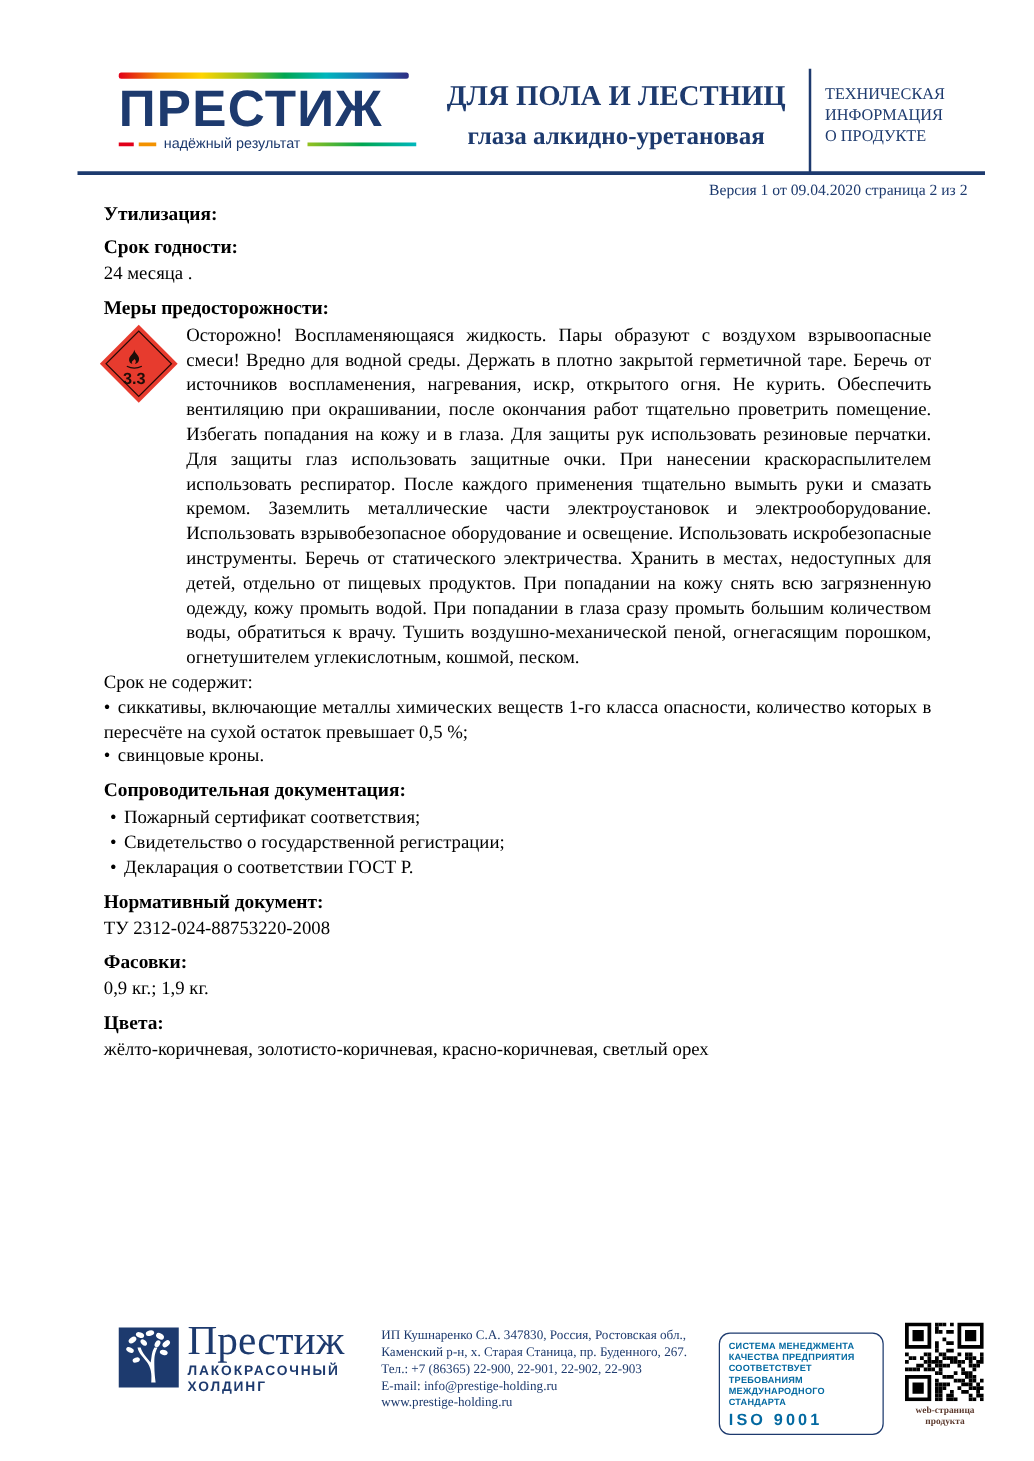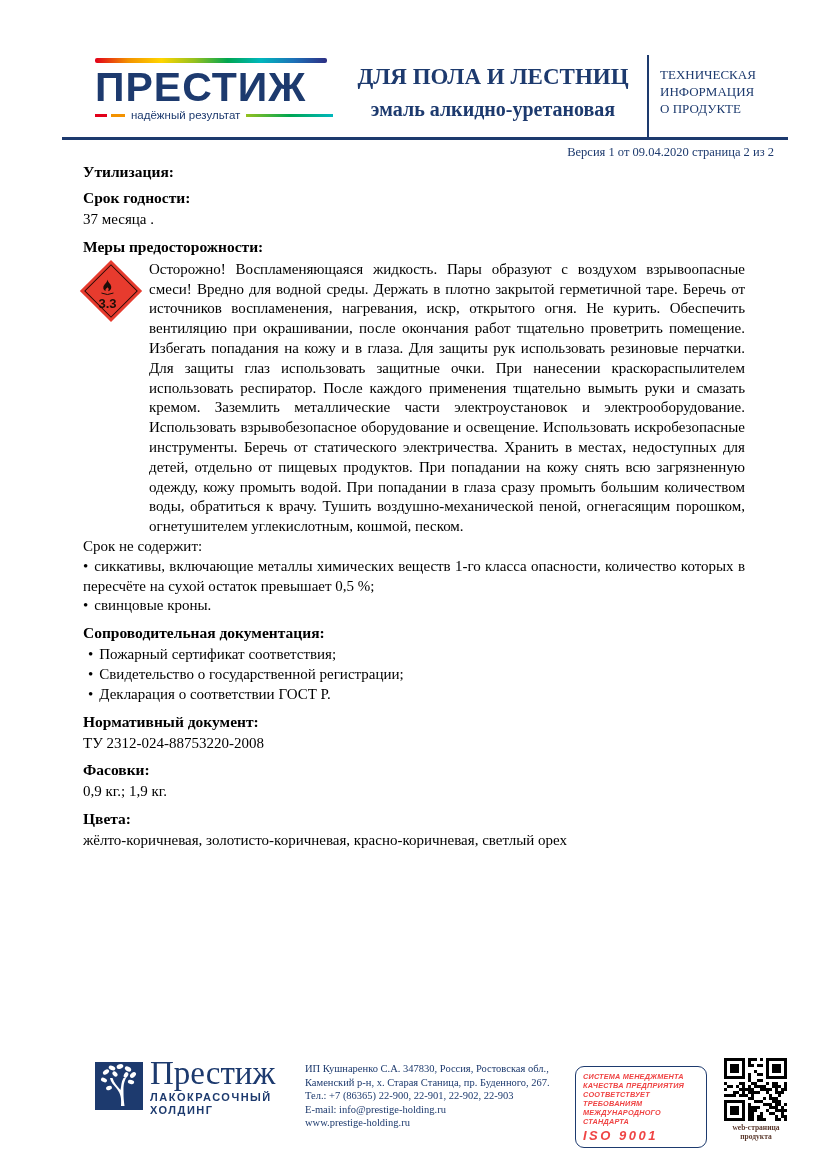--- a/index.html
+++ b/index.html
@@ -53,21 +53,21 @@
 
   
   .footer-logo-square { position:absolute; left:95px; top:1062px; width:48px; height:48px; background:#1d3a6e; }
   .footer-brand { position:absolute; left:150px; top:1055px; color:#1d3a6e; }
   .footer-brand-name { font-size:33px; line-height:36px; }
   .footer-brand-sub { font-family:"Liberation Sans", sans-serif; font-weight:bold;
     font-size:11px; line-height:13px; letter-spacing:1.5px; }
   .footer-address { position:absolute; left:305px; top:1062px; color:#1d3a6e;
     font-size:10.5px; line-height:13.5px; }
   .iso-badge { position:absolute; left:575px; top:1066px; width:132px;
-    border:1.5px solid #1d3a6e; border-radius:9px; padding:5px 7px 4px 7px; color:#ef4444;font-style:italic; }
+    border:1.5px solid #1d3a6e; border-radius:9px; padding:5px 7px 4px 7px; color:#0369a1; }
   .iso-line { font-family:"Liberation Sans", sans-serif; font-weight:bold;
     font-size:7.3px; line-height:9px; letter-spacing:0.2px; }
   .iso-standard { font-family:"Liberation Sans", sans-serif; font-weight:bold;
     font-size:13px; letter-spacing:2.5px; margin-top:2px; }
   .qr-block { position:absolute; left:724px; top:1058px; width:64px; text-align:center; }
   .qr-code { width:63px; height:63px; }
   .qr-caption { font-size:7.5px; font-weight:bold; color:#5c3a2e; line-height:9px; margin-top:2px; }
   .disclaimer { position:absolute; left:0; top:1194px; width:827px; text-align:center;
     color:#9b9b9b; font-weight:bold; font-size:12.5px; letter-spacing:0.2px; }
 </style>
@@ -82,40 +82,40 @@
     <div class="logo-tagline-row">
       <span class="dash-red"></span>
       <span class="dash-orange"></span>
       <span class="logo-tagline">надёжный результат</span>
       <span class="dash-teal"></span>
     </div>
   </div>
 
   <div class="title-block">
     <div class="title-main">ДЛЯ ПОЛА И ЛЕСТНИЦ</div>
-    <div class="title-sub">эмаль алкидно-уретановая</div>
+    <div class="title-sub">глаза алкидно-уретановая</div>
   </div>
 
   <div class="header-divider"></div>
 
   <div class="doc-type">
     <div>ТЕХНИЧЕСКАЯ</div>
     <div>ИНФОРМАЦИЯ</div>
     <div>О ПРОДУКТЕ</div>
   </div>
 
   <div class="header-rule"></div>
   <div class="version-line">Версия 1 от 09.04.2020 страница 2 из 2</div>
 
   <div class="content">
 
     <h3>Утилизация:</h3>
 
     <h3>Срок годности:</h3>
-    <p>37 месяца .</p>
+    <p>24 месяца .</p>
 
     <h3>Меры предосторожности:</h3>
     <div class="precaution-row">
       <div class="hazard-box">
         <div class="hazard-diamond">
           <div class="hazard-diamond-inner"></div>
           <div class="hazard-content">
             <svg width="16" height="17" viewBox="0 0 16 17">
               <path fill="#1d0d08" d="M8 0 C8.5 3 11 4 11.6 6.4 C12.3 9.2 10.7 11.3 8.4 11.6 C9.6 10.4 9.5 8.9 8.2 7.6 C7.3 8.7 5.9 9 6 10.6 C6.1 11.3 6.5 11.5 6.9 11.7 C4.9 11.6 3.4 9.8 3.9 7.3 C4.4 4.9 7.6 3.5 8 0 Z"></path>
               <path fill="none" stroke="#1d0d08" stroke-width="1" d="M2 13.5 Q8 16.5 14 13.5"></path>

